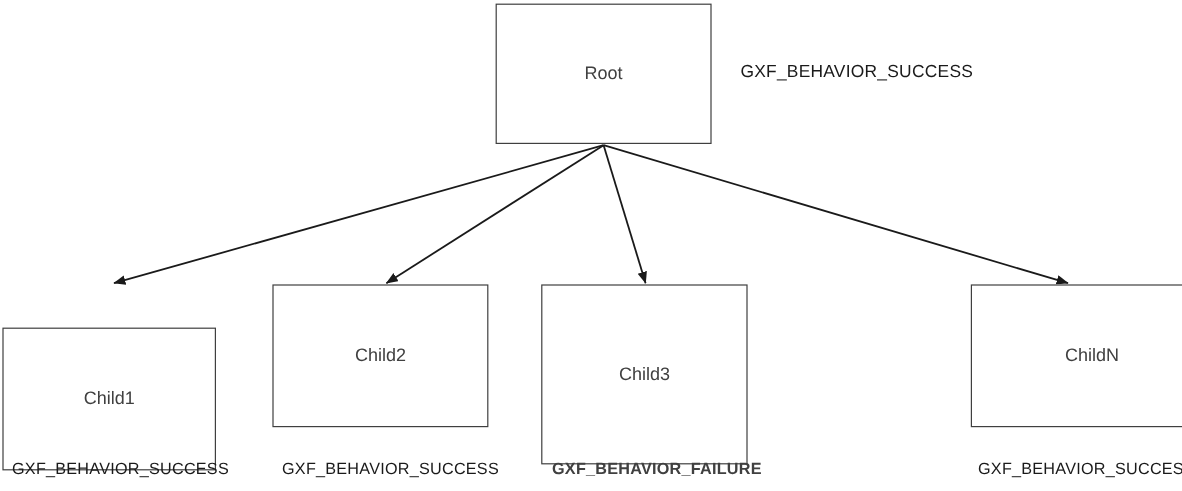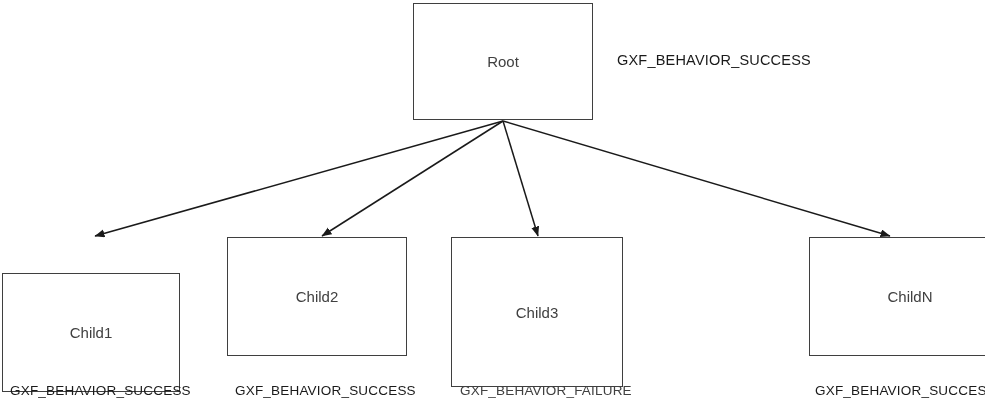--- a/index.html
+++ b/index.html
@@ -47,21 +47,21 @@
   .node-childN { left: 809px; top: 237px; width: 202px; height: 119px; }
   .status {
     position: absolute;
     font-size: 13.5px;
     font-weight: 400;
     color: var(--status-text, #1a1a1a);
     letter-spacing: 0.2px;
     white-space: nowrap;
   }
   .status.regular {
-    font-weight: 400;
+    font-weight: 700;
     color: var(--node-text, #404040);
     text-align: center;
   }
   .status-root   { left: 617px; top: 52px; font-size: 14.5px; }
   .status-child1 { left: 10px;  top: 383px; }
   .status-child2 { left: 235px; top: 383px; }
   .status-child3 { left: 460px; top: 383px; }
   .status-childN { left: 815px; top: 383px; }
 </style>
 </head>

